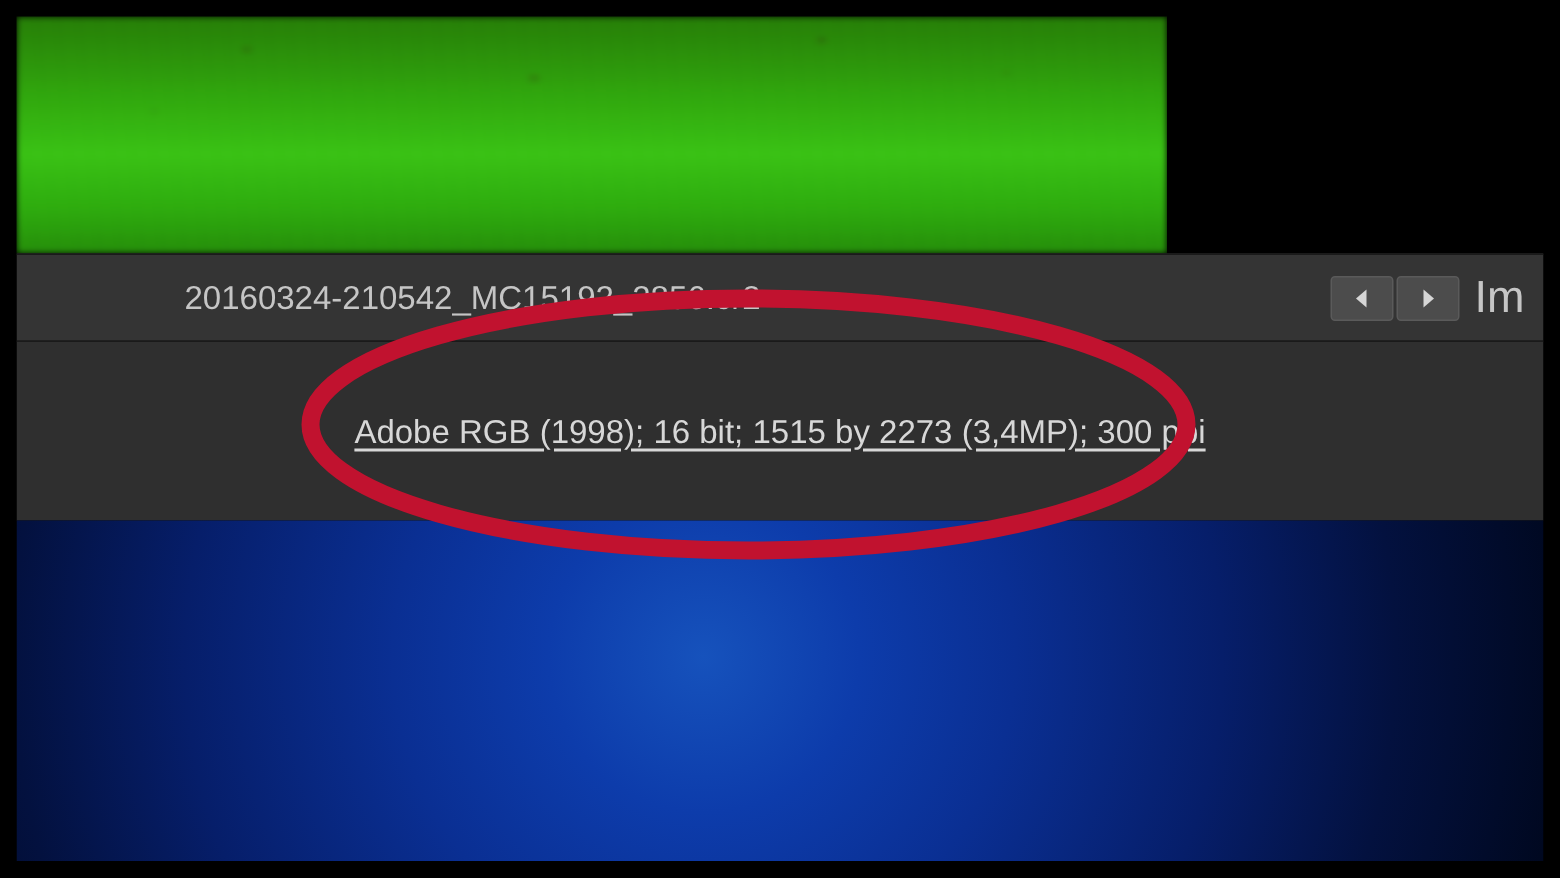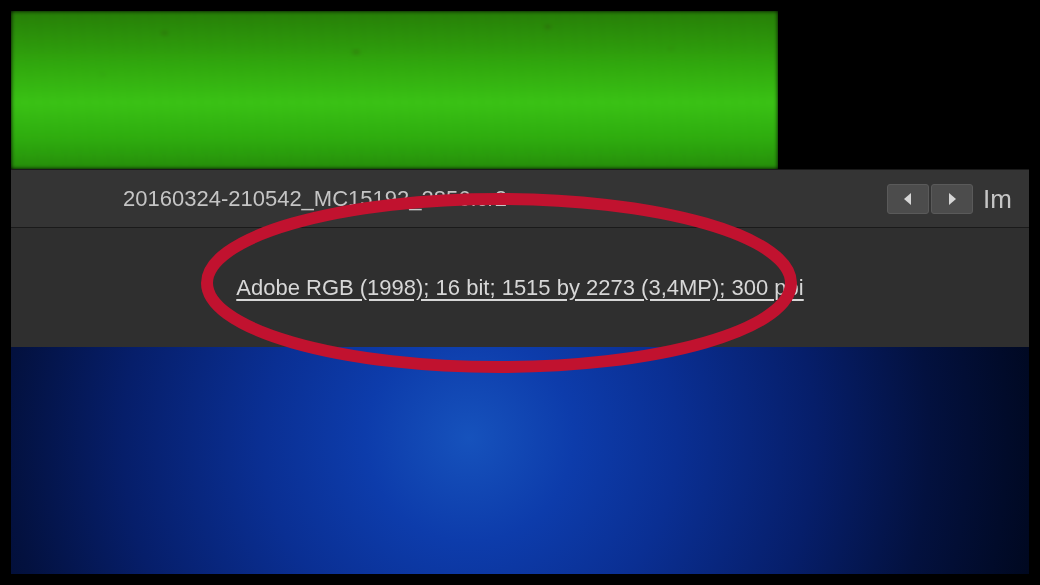--- a/index.html
+++ b/index.html
@@ -90,21 +90,21 @@
     align-items:center;
     justify-content:center;
     color:#d6d6d6;
   }
   .nav-btn svg{width:10px;height:14px;display:block;}
   .nav-right-label{
     position:absolute;
     right: 0;
     top:50%;
     transform:translateY(-50%);
-    font-size:26px;
+    font-size:30px;
     color:#c5c5c5;
     width:46px;
     text-align:left;
     overflow:hidden;
     white-space:nowrap;
   }
 
   
   .info-bar {
     position: absolute;

